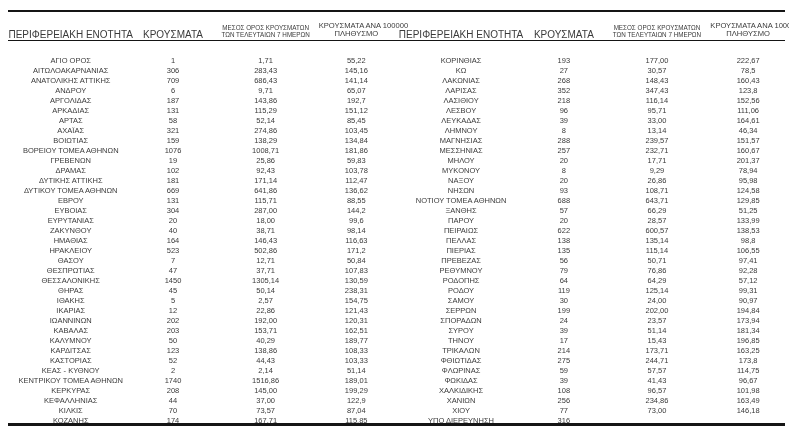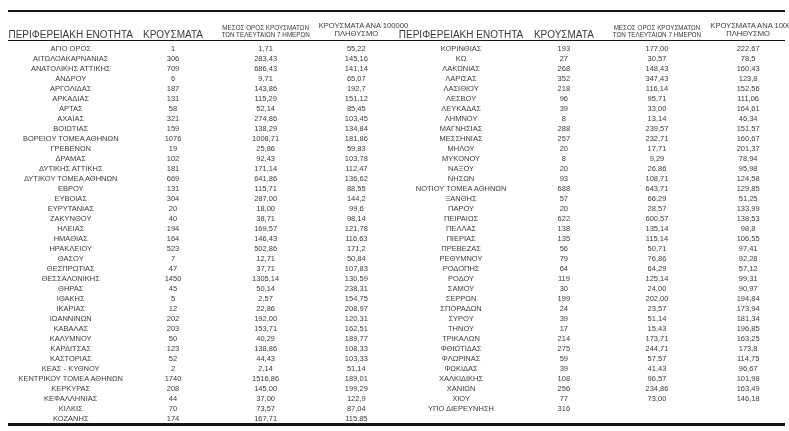--- a/index.html
+++ b/index.html
@@ -24,21 +24,21 @@
   .thead, .trow {
     display: grid;
     grid-template-columns: 32.5% 20.5% 27.5% 19.5%;
   }
   .thead { height: 28px; align-items: end; }
   .thead > div { text-align: center; padding-bottom: 1px; }
   .h-region, .h-cases { font-size: 10px; line-height: 8.5px; white-space: nowrap; margin-top: 6px; }
   .h-avg  { font-size: 6.3px; line-height: 7.6px; white-space: nowrap; }
   .h-per  { font-size: 7.6px; line-height: 8.6px; white-space: nowrap; }
 
-  .tbody { margin-top: 4px; }
+  .tbody { margin-top: 16px; }
   .trow { height: 10px; }
   .tcell {
     font-size: 7.5px;
     line-height: 10px;
     text-align: center;
     white-space: nowrap;
     overflow: visible;
   }
 </style>
 </head>
@@ -164,26 +164,20 @@
           <div class="tcell c2">18,00</div>
           <div class="tcell c3">99,6</div>
         </div>
         <div class="trow">
           <div class="tcell c0">ΖΑΚΥΝΘΟΥ</div>
           <div class="tcell c1">40</div>
           <div class="tcell c2">38,71</div>
           <div class="tcell c3">98,14</div>
         </div>
         <div class="trow">
-          <div class="tcell c0">ΗΛΕΙΑΣ</div>
-          <div class="tcell c1">194</div>
-          <div class="tcell c2">169,57</div>
-          <div class="tcell c3">121,78</div>
-        </div>
-        <div class="trow">
           <div class="tcell c0">ΗΜΑΘΙΑΣ</div>
           <div class="tcell c1">164</div>
           <div class="tcell c2">146,43</div>
           <div class="tcell c3">116,63</div>
         </div>
         <div class="trow">
           <div class="tcell c0">ΗΡΑΚΛΕΙΟΥ</div>
           <div class="tcell c1">523</div>
           <div class="tcell c2">502,86</div>
           <div class="tcell c3">171,2</div>
@@ -215,21 +209,21 @@
         <div class="trow">
           <div class="tcell c0">ΙΘΑΚΗΣ</div>
           <div class="tcell c1">5</div>
           <div class="tcell c2">2,57</div>
           <div class="tcell c3">154,75</div>
         </div>
         <div class="trow">
           <div class="tcell c0">ΙΚΑΡΙΑΣ</div>
           <div class="tcell c1">12</div>
           <div class="tcell c2">22,86</div>
-          <div class="tcell c3">208,97</div>
+          <div class="tcell c3">121,43</div>
         </div>
         <div class="trow">
           <div class="tcell c0">ΙΩΑΝΝΙΝΩΝ</div>
           <div class="tcell c1">202</div>
           <div class="tcell c2">192,00</div>
           <div class="tcell c3">120,31</div>
         </div>
         <div class="trow">
           <div class="tcell c0">ΚΑΒΑΛΑΣ</div>
           <div class="tcell c1">203</div>

